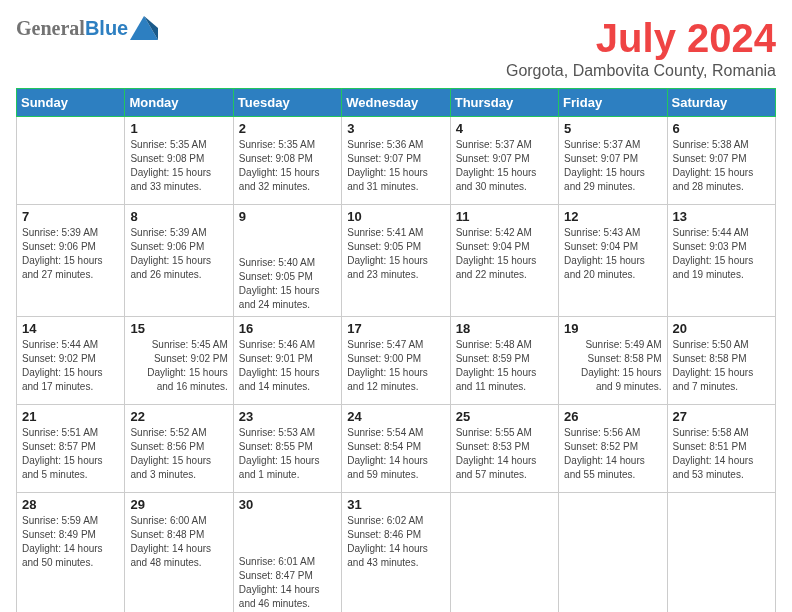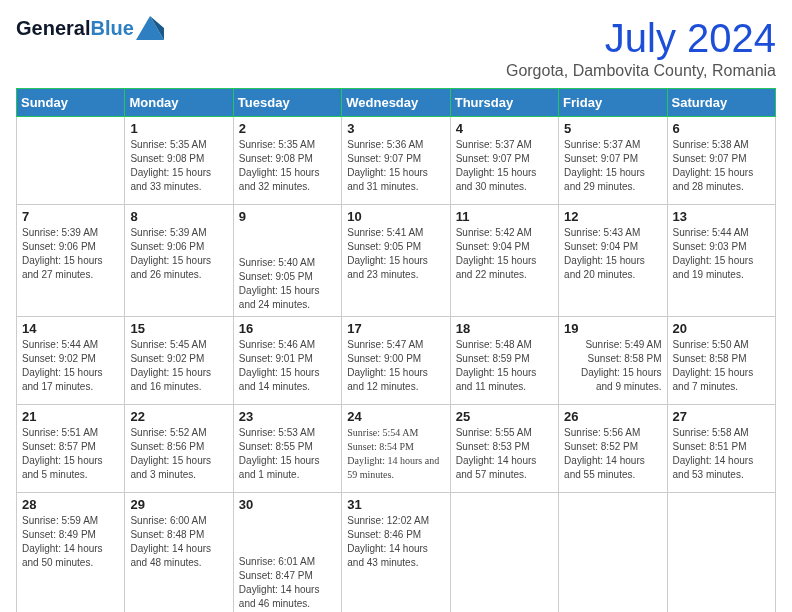--- a/index.html
+++ b/index.html
@@ -21,34 +21,34 @@
       flex-direction: column;
       align-items: flex-start;
     }
     .logo-text {
       display: flex;
       align-items: center;
       font-size: 20px;
       font-weight: bold;
       color: #1a3a5c;
     }
-    .logo-general { color: #0f172a; }
+    .logo-general { color: #737373; font-family: Liberation Serif, serif; }
     .logo-blue { color: #2d7fc1; }
     .logo-icon {
       width: 28px;
       height: 24px;
       margin-left: 2px;
     }
     .title-block {
       text-align: right;
     }
     .month-title {
       font-size: 40px;
-      font-weight: normal;
-      color: #1d4ed8;
+      font-weight: bold;
+      color: #ef4444;
       line-height: 1.1;
     }
     .location-title {
       font-size: 16px;
       color: #555;
       margin-top: 2px;
       margin-left: 16px;
     }
     .calendar {
       width: 100%;
@@ -208,21 +208,21 @@
       </tr>
       <tr>
         <td>
           <span class="day-number">14</span>
           <div class="day-info" style="white-space: pre-line;">Sunrise: 5:44 AM
 Sunset: 9:02 PM
 Daylight: 15 hours and 17 minutes.</div>
         </td>
         <td>
           <span class="day-number">15</span>
-          <div class="day-info" style="white-space: pre-line;">Sunrise: 5:45 AM
+          <div class="day-info" style="white-space: pre-line; text-align: right;">Sunrise: 5:45 AM
 Sunset: 9:02 PM
 Daylight: 15 hours and 16 minutes.</div>
         </td>
         <td>
           <span class="day-number">16</span>
           <div class="day-info" style="white-space: pre-line;">Sunrise: 5:46 AM
 Sunset: 9:01 PM
 Daylight: 15 hours and 14 minutes.</div>
         </td>
         <td>
@@ -264,21 +264,21 @@
 Daylight: 15 hours and 3 minutes.</div>
         </td>
         <td>
           <span class="day-number">23</span>
           <div class="day-info" style="white-space: pre-line;">Sunrise: 5:53 AM
 Sunset: 8:55 PM
 Daylight: 15 hours and 1 minute.</div>
         </td>
         <td>
           <span class="day-number">24</span>
-          <div class="day-info" style="white-space: pre-line; font-family: Liberation Serif, serif;">Sunrise: 5:54 AM
+          <div class="day-info" style="white-space: pre-line;">Sunrise: 5:54 AM
 Sunset: 8:54 PM
 Daylight: 14 hours and 59 minutes.</div>
         </td>
         <td>
           <span class="day-number">25</span>
           <div class="day-info" style="white-space: pre-line;">Sunrise: 5:55 AM
 Sunset: 8:53 PM
 Daylight: 14 hours and 57 minutes.</div>
         </td>
         <td>
@@ -308,21 +308,21 @@
 Daylight: 14 hours and 48 minutes.</div>
         </td>
         <td>
           <span class="day-number">30</span>
           <div class="day-info" style="white-space: pre-line; margin-top: 43px;">Sunrise: 6:01 AM
 Sunset: 8:47 PM
 Daylight: 14 hours and 46 minutes.</div>
         </td>
         <td>
           <span class="day-number">31</span>
-          <div class="day-info" style="white-space: pre-line;">Sunrise: 12:02 AM
+          <div class="day-info" style="white-space: pre-line;">Sunrise: 6:02 AM
 Sunset: 8:46 PM
 Daylight: 14 hours and 43 minutes.</div>
         </td>
         <td class="empty-cell"></td>
         <td class="empty-cell"></td>
         <td class="empty-cell"></td>
       </tr>
     </tbody>
 </table>
 

